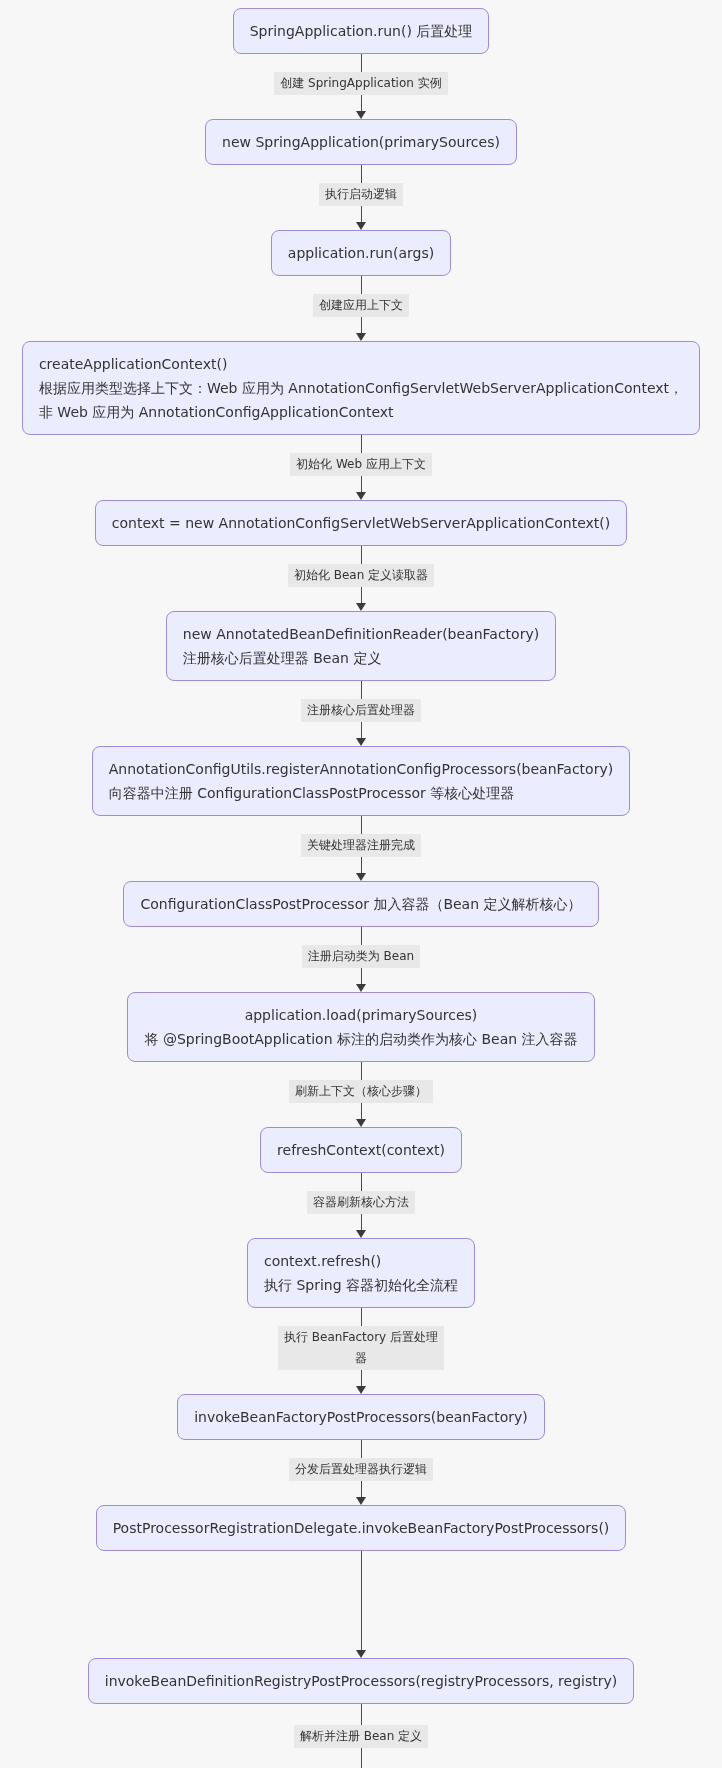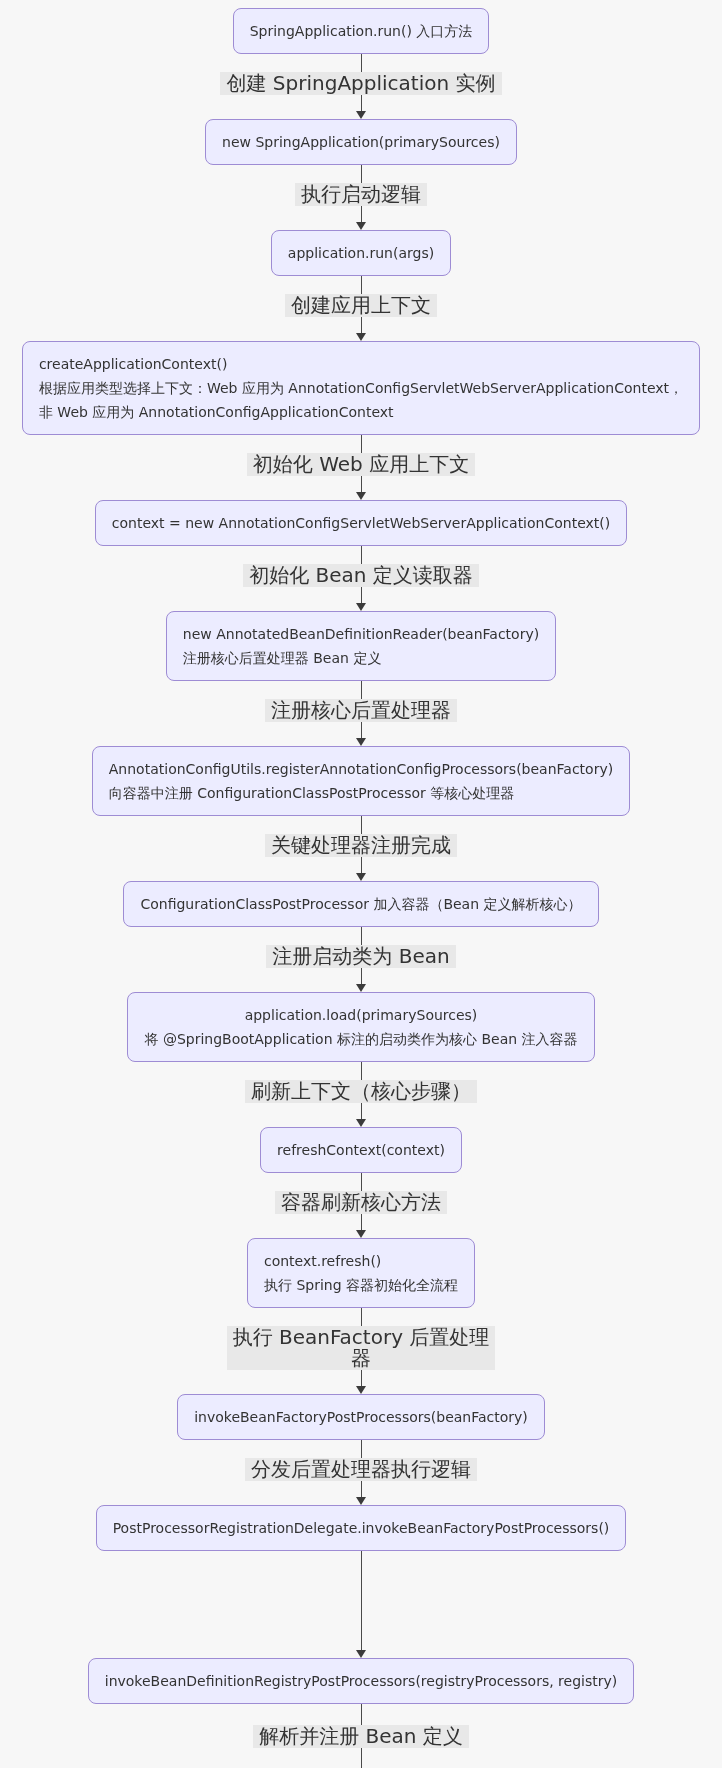--- a/index.html
+++ b/index.html
@@ -34,42 +34,42 @@
     width:100%;
   }
   .edge.last { flex:1 1 auto; }
   .eseg {
     width:1px; flex:1 1 auto; min-height:8px;
     background:var(--edge-line,#4A4A4A);
   }
   .elabel {
     background:var(--label-bg,#E8E8E8);
     color:var(--label-text,#333);
-    font-size:20px;
+    font-size:12px;
     line-height:21px;
     padding:1px 6px;
     text-align:center;
     white-space:nowrap;
   }
   .arrow {
     flex:0 0 auto;
     width:0; height:0;
     border-left:5px solid transparent;
     border-right:5px solid transparent;
     border-top:8px solid var(--arrow-color,#3B3B3B);
     margin-top:-1px;
   }
 </style>
 </head>
 <body style="background: rgb(247, 247, 247);">
 
 <div class="canvas">
 
   <div style="display:contents"><div class="node">
-        <div class="nline">SpringApplication.run() 入口方法</div>
+        <div class="nline">SpringApplication.run() 后置处理</div>
       </div><div class="edge" style="height: 65px;">
         <div class="eseg"></div>
         <div class="elabel">
           <div>创建 SpringApplication 实例</div>
         </div>
         <div class="eseg"></div>
         <div class="arrow"></div>
       </div><div class="node">
         <div class="nline">new SpringApplication(primarySources)</div>
       </div><div class="edge" style="height: 65px;">

